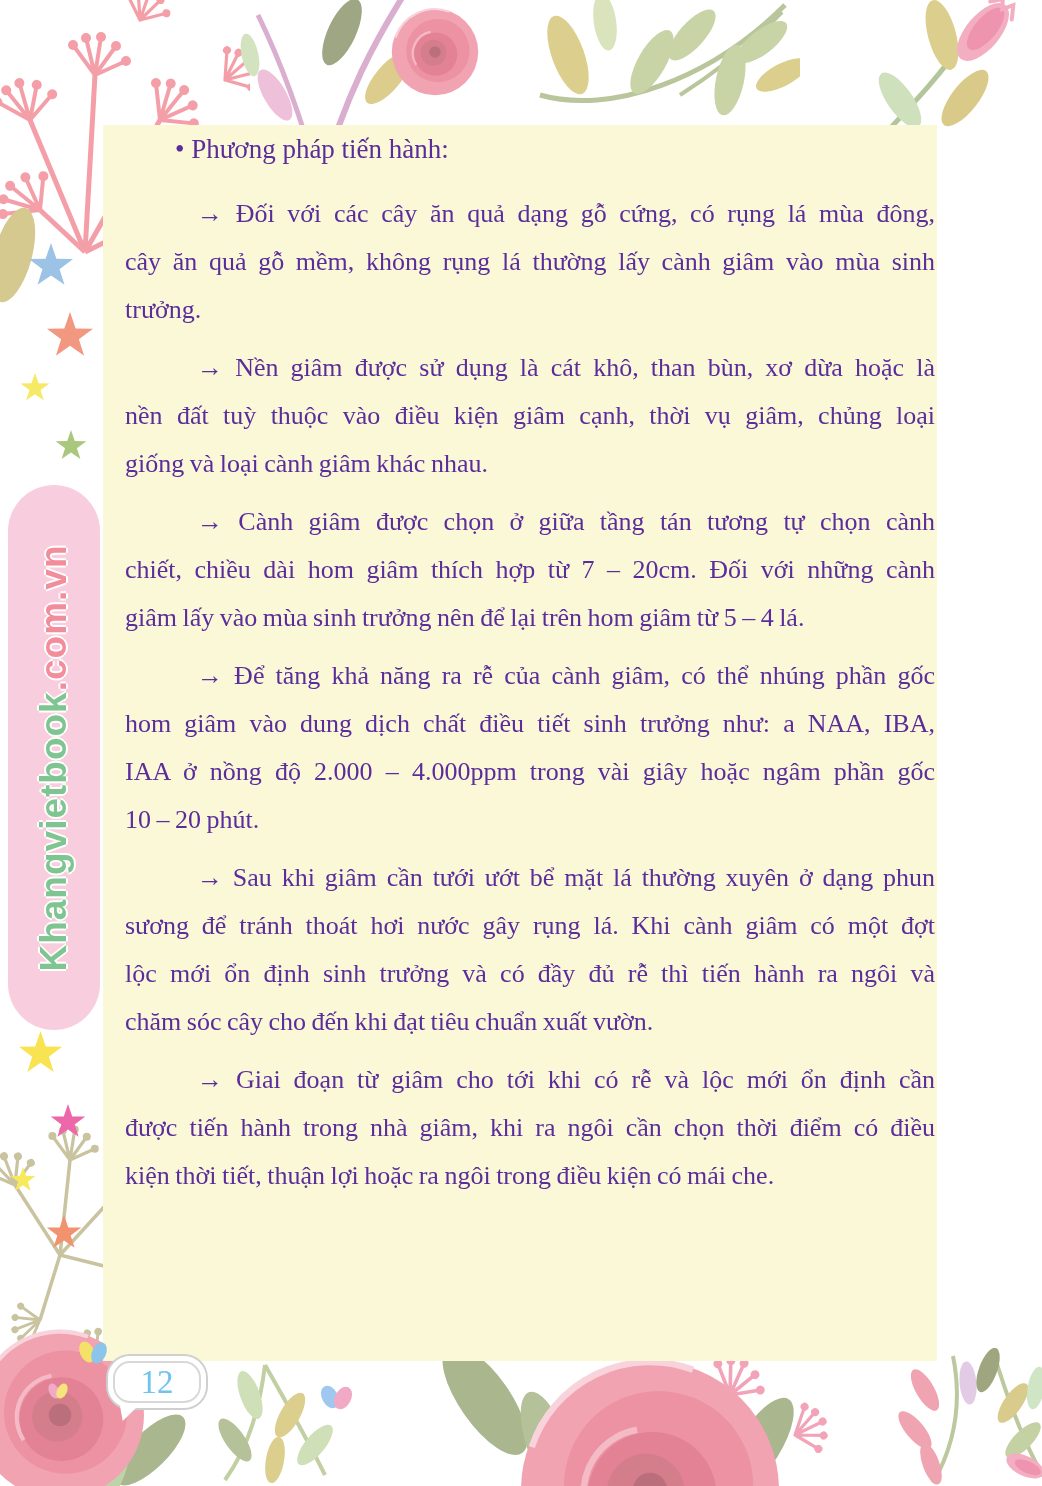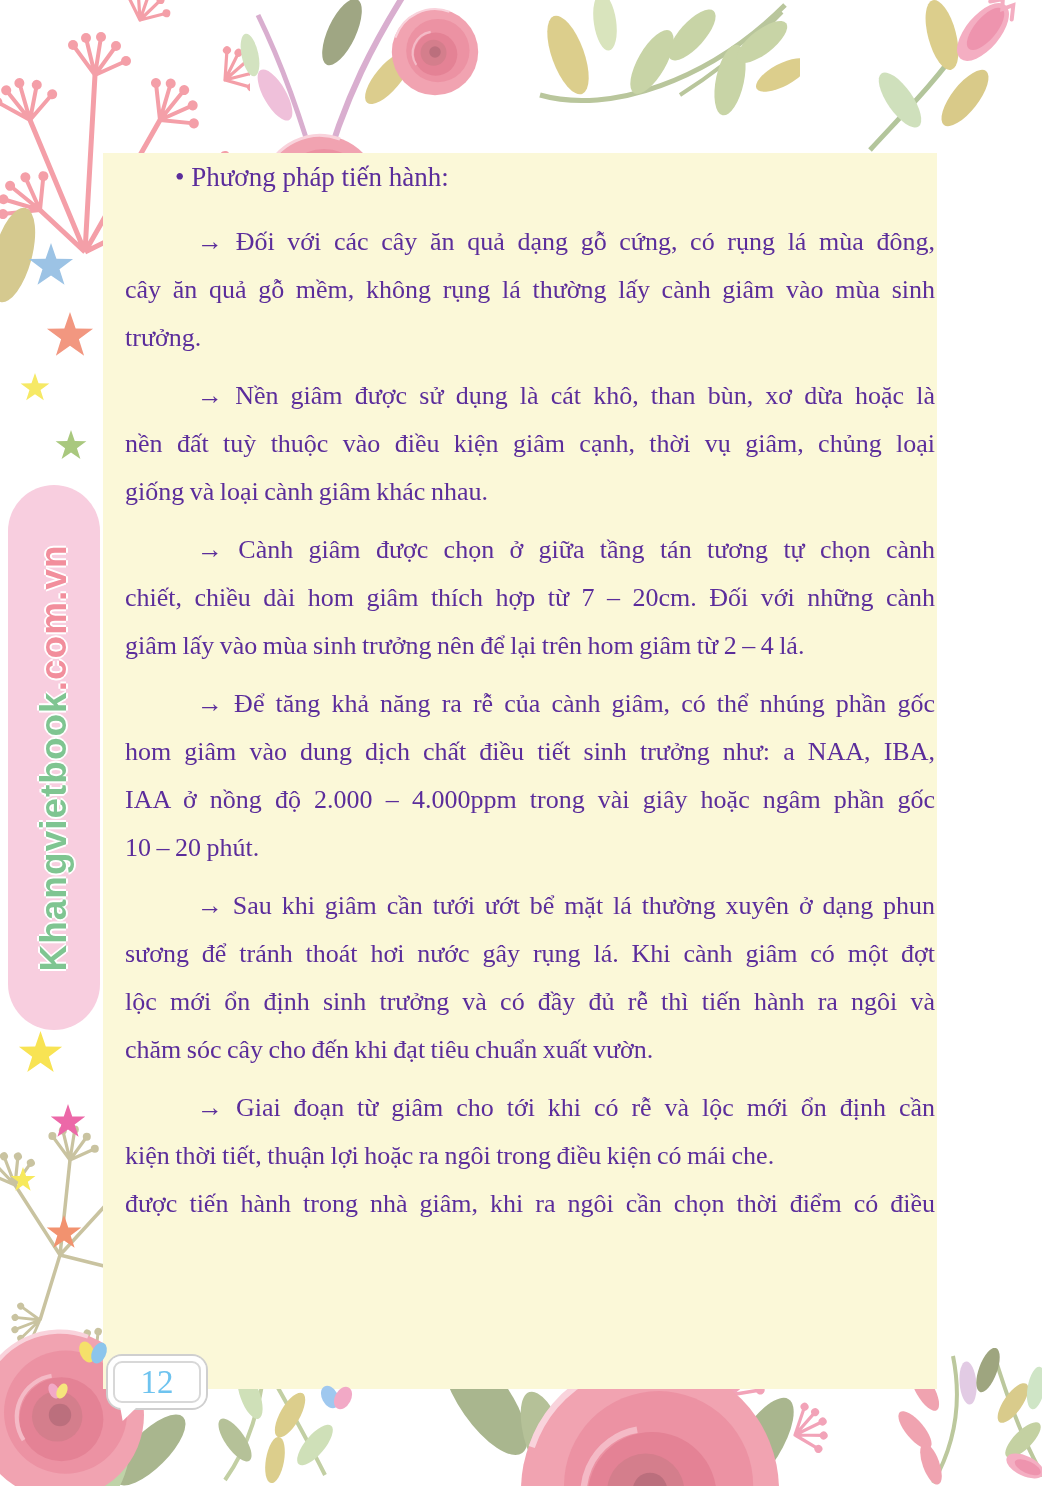--- a/index.html
+++ b/index.html
@@ -1,38 +1,38 @@
 <!DOCTYPE html>
 <html><head>
 <meta charset="utf-8">
 <style>
   html,body{margin:0;padding:0;background:#fff;}
   .canvas{position:relative;width:1042px;height:1486px;background:#ffffff;overflow:hidden;
           font-family:"Liberation Serif","DejaVu Serif",serif;}
   .dec{position:absolute;z-index:1;}
   
-  .panel{position:absolute;left:103px;top:125px;width:834px;height:1236px;background:#FBF8D8;z-index:3;overflow:hidden;margin-top:28px;}
+  .panel{position:absolute;left:103px;top:125px;width:834px;height:1236px;background:#FBF8D8;z-index:3;overflow:hidden;}
   .heading{font-size:27px;line-height:48px;color:#5B2D9B;text-indent:72px;margin:0 0 17px 0;}
   .para{margin:0 0 10px 0;padding-left:20px;}
   .line{font-size:26px;line-height:48px;height:48px;overflow:hidden;color:#5B2D9B;
         text-align:justify;text-align-last:justify;word-spacing:-1px;padding:0 2px;}
   .line.first{text-indent:72px;}
   .line.last{text-align-last:left;}
   
   .capsule{position:absolute;left:8px;top:485px;width:92px;height:545px;background:#F8CEDF;border-radius:46px;
            z-index:2;display:flex;align-items:center;justify-content:center;}
   .wm{transform:rotate(-90deg);white-space:nowrap;font-family:"Liberation Sans","DejaVu Sans",sans-serif;
       font-weight:bold;font-size:37px;letter-spacing:1px;}
   .wm-green{color:#7FC591;text-shadow:-2px 0 0 #fff,2px 0 0 #fff,0 -2px 0 #fff,0 2px 0 #fff;}
   .wm-pink{color:#F28E9C;text-shadow:-2px 0 0 #fff,2px 0 0 #fff,0 -2px 0 #fff,0 2px 0 #fff;}
   
   .star{position:absolute;z-index:2;
         clip-path:polygon(50% 0%,61.8% 34.5%,98% 35%,68.5% 57%,79.4% 91%,50% 70.5%,20.6% 91%,31.5% 57%,2% 35%,38.2% 34.5%);}
   
-  .badge{position:absolute;left:108px;top:1356px;width:98px;height:52px;background:#fff;border-radius:14px;z-index:4;
+  .badge{position:absolute;left:108px;top:1356px;width:98px;height:52px;background:#fff;border-radius:22px;z-index:4;
          box-shadow:0 0 0 2px #CFCFCF, inset 0 0 0 5px #fff, inset 0 0 0 7px #D8D8D8;
          display:flex;align-items:center;justify-content:center;}
   .badge::after{content:"";position:absolute;left:12px;bottom:-13px;width:18px;height:15px;background:#fff;
         clip-path:polygon(0 0,100% 0,15% 100%);}
   .page-num{color:#6EC3EF;font-size:33px;font-family:"Liberation Serif","DejaVu Serif",serif;}
 </style>
 </head>
 <body>
 
 <div class="canvas">
@@ -152,41 +152,41 @@
 
     <div class="para">
       <div class="line first">→ Nền giâm được sử dụng là cát khô, than bùn, xơ dừa hoặc là</div>
       <div class="line">nền đất tuỳ thuộc vào điều kiện giâm cạnh, thời vụ giâm, chủng loại</div>
       <div class="line last">giống và loại cành giâm khác nhau.</div>
     </div>
 
     <div class="para">
       <div class="line first">→ Cành giâm được chọn ở giữa tầng tán tương tự chọn cành</div>
       <div class="line">chiết, chiều dài hom giâm thích hợp từ 7 – 20cm. Đối với những cành</div>
-      <div class="line last">giâm lấy vào mùa sinh trưởng nên để lại trên hom giâm từ 2 – 4 lá.</div>
+      <div class="line last">giâm lấy vào mùa sinh trưởng nên để lại trên hom giâm từ 5 – 4 lá.</div>
     </div>
 
     <div class="para">
       <div class="line first">→ Để tăng khả năng ra rễ của cành giâm, có thể nhúng phần gốc</div>
       <div class="line">hom giâm vào dung dịch chất điều tiết sinh trưởng như: a NAA, IBA,</div>
       <div class="line">IAA ở nồng độ 2.000 – 4.000ppm trong vài giây hoặc ngâm phần gốc</div>
       <div class="line last">10 – 20 phút.</div>
     </div>
 
     <div class="para">
       <div class="line first">→ Sau khi giâm cần tưới ướt bể mặt lá thường xuyên ở dạng phun</div>
       <div class="line">sương để tránh thoát hơi nước gây rụng lá. Khi cành giâm có một đợt</div>
       <div class="line">lộc mới ổn định sinh trưởng và có đầy đủ rễ thì tiến hành ra ngôi và</div>
       <div class="line last">chăm sóc cây cho đến khi đạt tiêu chuẩn xuất vườn.</div>
     </div>
 
     <div class="para">
       <div class="line first">→ Giai đoạn từ giâm cho tới khi có rễ và lộc mới ổn định cần</div>
+      <div class="line">được tiến hành trong nhà giâm, khi ra ngôi cần chọn thời điểm có điều</div>
       <div class="line last">kiện thời tiết, thuận lợi hoặc ra ngôi trong điều kiện có mái che.</div>
-      <div class="line">được tiến hành trong nhà giâm, khi ra ngôi cần chọn thời điểm có điều</div>
     </div>
   </div>
 
   <svg class="dec" style="left:-25px;top:1300px" width="240" height="186" viewBox="0 0 240 186">
     <use href="#leaf" fill="#A9B68E" transform="translate(175,150) rotate(45) scale(1.3)"></use>
     <use href="#leaf" fill="#BFD3A8" transform="translate(135,170) rotate(20) scale(1.1)"></use>
     <use href="#rose" transform="translate(85,115) scale(1.4)"></use>
   </svg>
 
   <svg class="dec" style="left:76px;top:1338px;z-index:4" width="34" height="30" viewBox="0 0 34 30">

